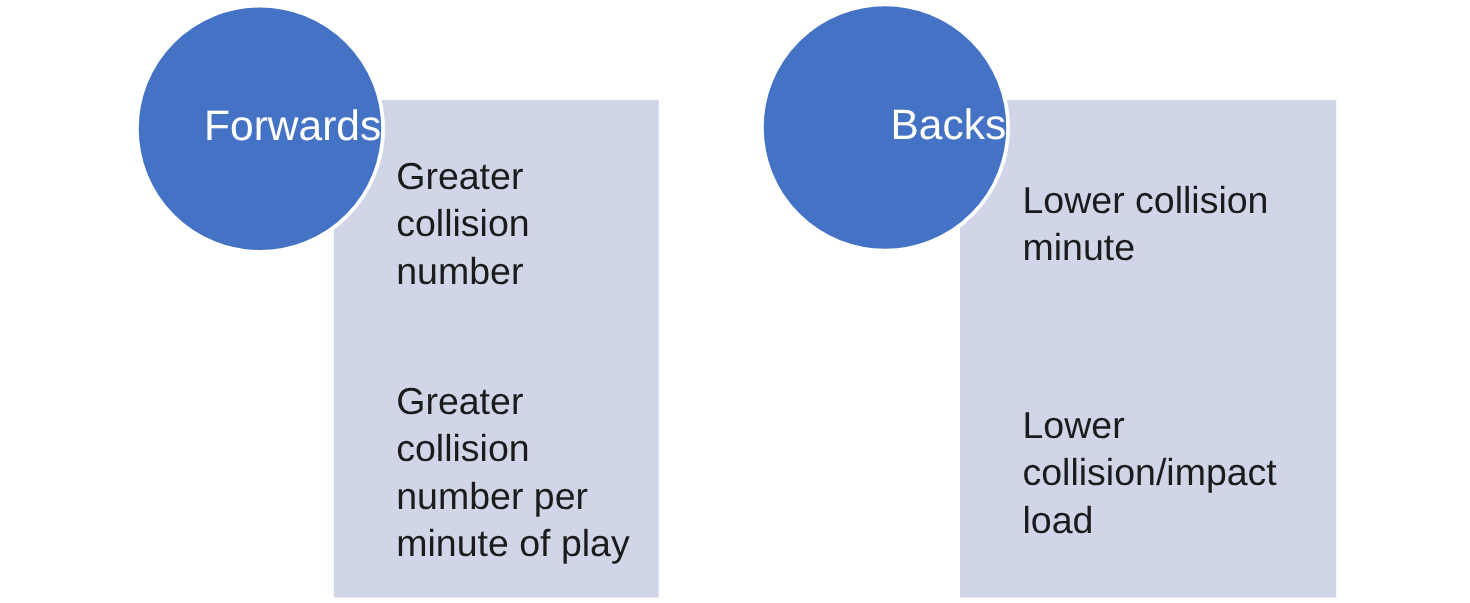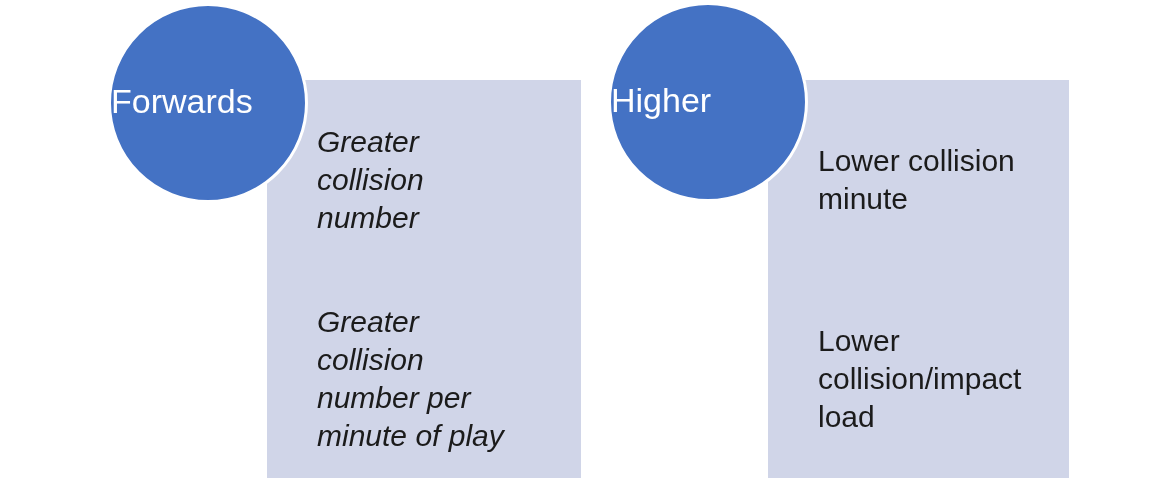--- a/index.html
+++ b/index.html
@@ -16,21 +16,21 @@
     overflow: hidden;
   }
   .panel {
     position: absolute;
     top: 80px;
     height: 398px;
     background: var(--panel-fill, #D0D5E8);
     display: flex;
     flex-direction: column;
   }
-  .panel-forwards { left: 267px; width: 314px; font-style: italic; }
+  .panel-forwards { left: 267px; width: 260px; }
   .panel-backs   { left: 768px; width: 301px; }
   .panel-cell {
     flex: 1;
     display: flex;
     align-items: center;
     padding: 0 16px 0 50px;
     box-sizing: border-box;
   }
   .panel-text {
     margin: 0;
@@ -42,21 +42,21 @@
   .circle {
     position: absolute;
     width: 200px;
     height: 200px;
     border-radius: 50%;
     background: var(--circle-fill, #4472C4);
     border: 3px solid var(--circle-border, #ffffff);
     box-sizing: border-box;
     display: flex;
     align-items: center;
-    justify-content: flex-start;
+    justify-content: flex-end;
   }
   .circle-forwards { left: 108px; top: 3px; }
   .circle-backs    { left: 608px; top: 2px; }
   .circle-label {
     color: var(--circle-text, #ffffff);
     font-size: 34px;
     line-height: 1;
     padding-bottom: 4px;
   }
 </style>
@@ -87,16 +87,16 @@
       <p class="panel-text">Lower collision
 minute</p>
     </div>
     <div class="panel-cell">
       <p class="panel-text">Lower
 collision/impact
 load</p>
     </div>
   </div>
   <div class="circle circle-backs">
-    <span class="circle-label">Higher</span>
+    <span class="circle-label">Backs</span>
   </div>
 
 </div>
 
 </body></html>

